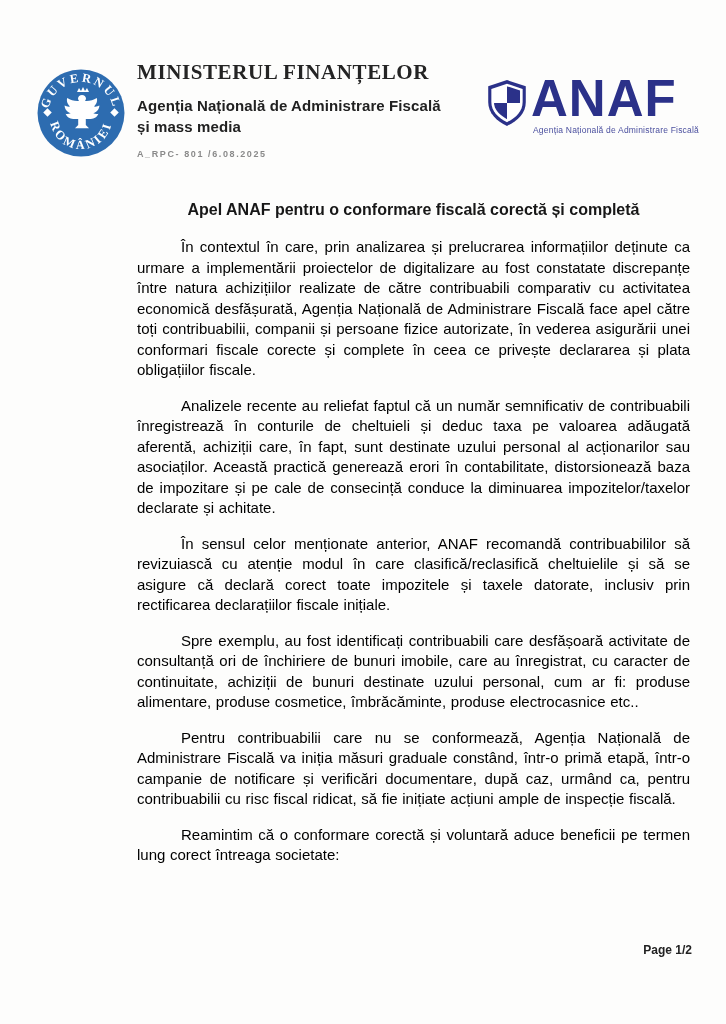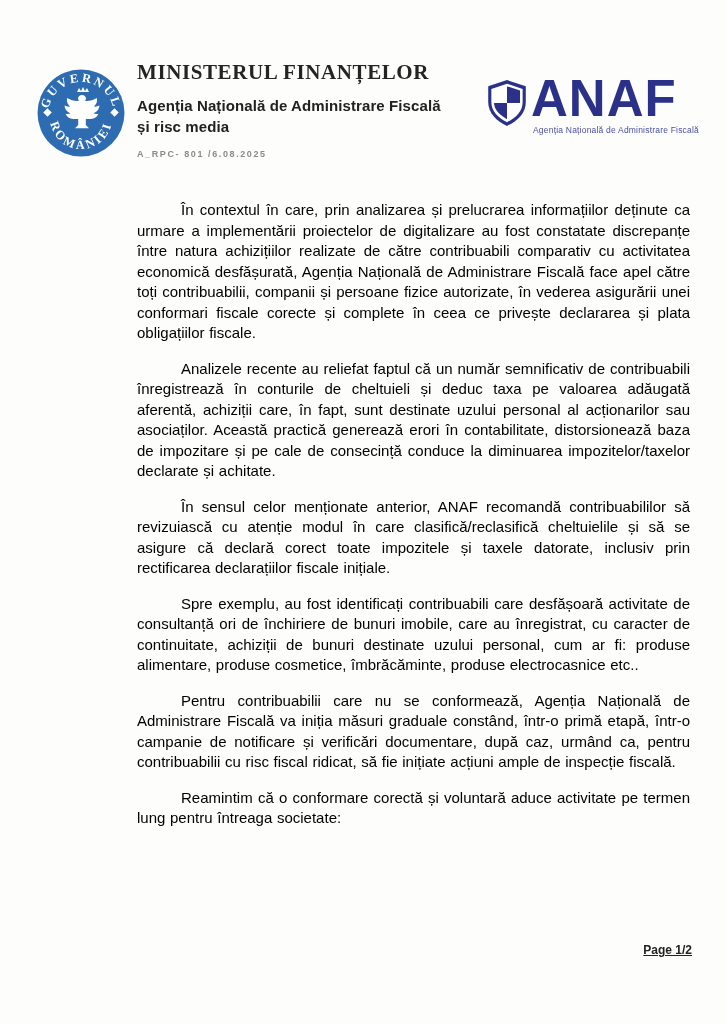--- a/index.html
+++ b/index.html
@@ -60,21 +60,21 @@
     font-size: 15px; line-height: 20.5px; text-align: justify; color: #1c1c1c;
     word-spacing: 0.5px;
   }
   .doc-bullets li::before {
     content: "•"; position: absolute; left: 0; top: 0; font-size: 15px;
   }
 
   
   .doc-footer { position: absolute; left: 133px; right: 34px; top: 941px; }
   .footer-notice { font-size: 11.5px; font-weight: 700; color: #222; letter-spacing: 0.05px; }
-  .page-number { text-align: right; font-size: 12px; font-weight: 600; color: #222; margin-top: 2px; text-decoration: underline; }
+  .page-number { text-align: right; font-size: 12px; font-weight: 600; color: #222; margin-top: 2px; }
 </style>
 </head>
 <body>
 
 <div class="page">
 
   <svg class="gov-seal" viewBox="0 0 90 90">
     <defs>
       <path id="arcTop" d="M 12,47 A 33,33 0 0 1 78,47" fill="none"></path>
       <path id="arcBot" d="M 14,50 A 31,31 0 0 0 76,50" fill="none"></path>
@@ -91,21 +91,21 @@
 
     <g fill="#ffffff">
       <path d="M41 24 l2 -4 2 3 2 -4 2 4 2 -3 2 4 z"></path>
       <path d="M46 27 c-2.2 0 -4 1.6 -4 3.6 c0 .9 .4 1.8 1 2.4 c-4.2 .4 -8.3 -.9 -11.8 -3 c-1 3.1 .5 6.6 3 8.6 c-2 .3 -4.1 0 -5.6 -1 c0 3.5 2.6 6.6 6.1 7.6 c-1.6 .8 -3.6 1 -5.1 .6 c1 3 4.1 5.1 7.6 5.1 l5 0 l0 6 l-3.2 3.4 l14 0 l-3.2 -3.4 l0 -6 l5 0 c3.5 0 6.6 -2.1 7.6 -5.1 c-1.5 .4 -3.5 .2 -5.1 -.6 c3.5 -1 6.1 -4.1 6.1 -7.6 c-1.5 1 -3.6 1.3 -5.6 1 c2.5 -2 4 -5.5 3 -8.6 c-3.5 2.1 -7.6 3.4 -11.8 3 c.6 -.6 1 -1.5 1 -2.4 c0 -2 -1.8 -3.6 -4 -3.6 z"></path>
     </g>
   </svg>
 
   <div class="header-text">
     <div class="ministry-title">MINISTERUL FINANȚELOR</div>
     <div class="agency-line">Agenția Națională de Administrare Fiscală</div>
-    <div class="agency-line">și risc media</div>
+    <div class="agency-line">și mass media</div>
     <div class="ref-number">A_RPC-  801 /6.08.2025</div>
   </div>
 
   <div class="anaf-logo">
     <svg class="anaf-shield" width="42" height="48" viewBox="0 0 40 46">
       <path d="M20 1 L38 7 V22 C38 33 30 40 20 45 C10 40 2 33 2 22 V7 Z" fill="#2b3189"></path>
       <path d="M20 4.5 L35 9.5 V22 C35 31 28.5 37 20 41.5 C11.5 37 5 31 5 22 V9.5 Z" fill="#ffffff"></path>
       <clipPath id="shieldClip">
           <path d="M20 7 L32.5 11 V22 C32.5 29.5 27 34.5 20 38.5 C13 34.5 7.5 29.5 7.5 22 V11 Z"></path>
         </clipPath>
@@ -116,25 +116,26 @@
         <rect x="20" y="23" width="13" height="17" fill="#ffffff"></rect>
       </g>
     </svg>
     <div class="anaf-text-block">
       <div class="anaf-word">ANAF</div>
       <div class="anaf-caption">Agenția Națională de Administrare Fiscală</div>
     </div>
   </div>
 
   <div class="doc-body">
+    <div class="doc-title">Apel ANAF pentru o conformare fiscală corectă și completă</div>
     <p>În contextul în care, prin analizarea și prelucrarea informațiilor deținute ca urmare a implementării proiectelor de digitalizare au fost constatate discrepanțe între natura achizițiilor realizate de către contribuabili comparativ cu activitatea economică desfășurată, Agenția Națională de Administrare Fiscală face apel către toți contribuabilii, companii și persoane fizice autorizate, în vederea asigurării unei conformari fiscale corecte și complete în ceea ce privește declararea și plata obligațiilor fiscale.</p>
     <p>Analizele recente au reliefat faptul că un număr semnificativ de contribuabili înregistrează în conturile de cheltuieli și deduc taxa pe valoarea adăugată aferentă, achiziții care, în fapt, sunt destinate uzului personal al acționarilor sau asociaților. Această practică generează erori în contabilitate, distorsionează baza de impozitare și pe cale de consecință conduce la diminuarea impozitelor/taxelor declarate și achitate.</p>
     <p>În sensul celor menționate anterior, ANAF recomandă contribuabililor să revizuiască cu atenție modul în care clasifică/reclasifică cheltuielile și să se asigure că declară corect toate impozitele și taxele datorate, inclusiv prin rectificarea declarațiilor fiscale inițiale.</p>
     <p>Spre exemplu, au fost identificați contribuabili care desfășoară activitate de consultanță ori de închiriere de bunuri imobile, care au înregistrat, cu caracter de continuitate, achiziții de bunuri destinate uzului personal, cum ar fi: produse alimentare, produse cosmetice, îmbrăcăminte, produse electrocasnice etc..</p>
     <p>Pentru contribuabilii care nu se conformează, Agenția Națională de Administrare Fiscală va iniția măsuri graduale constând, într-o primă etapă, într-o campanie de notificare și verificări documentare, după caz, urmând ca, pentru contribuabilii cu risc fiscal ridicat, să fie inițiate acțiuni ample de inspecție fiscală.</p>
-    <p>Reamintim că o conformare corectă și voluntară aduce activitate pe termen lung pentru întreaga societate:</p>
+    <p>Reamintim că o conformare corectă și voluntară aduce beneficii pe termen lung corect întreaga societate:</p>
   </div>
 
   <div class="doc-footer">
     <div class="page-number">Page 1/2</div>
   </div>
 
 </div>
 
 </body></html>

